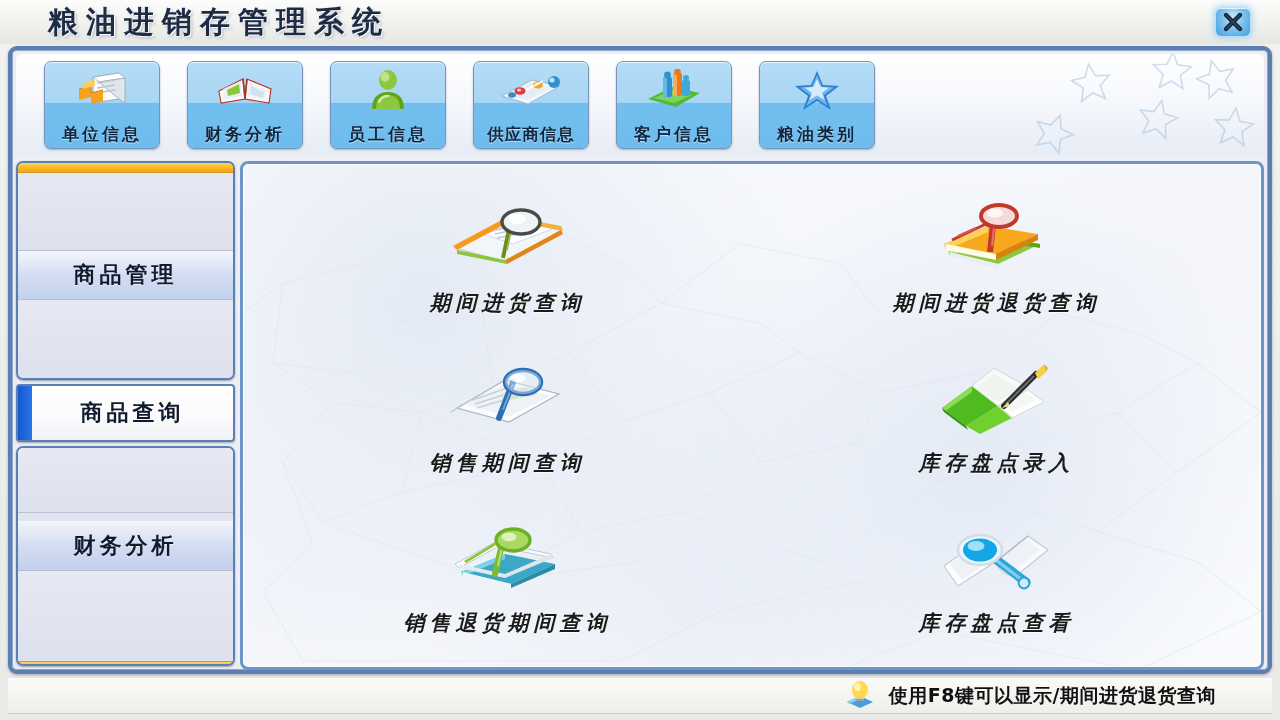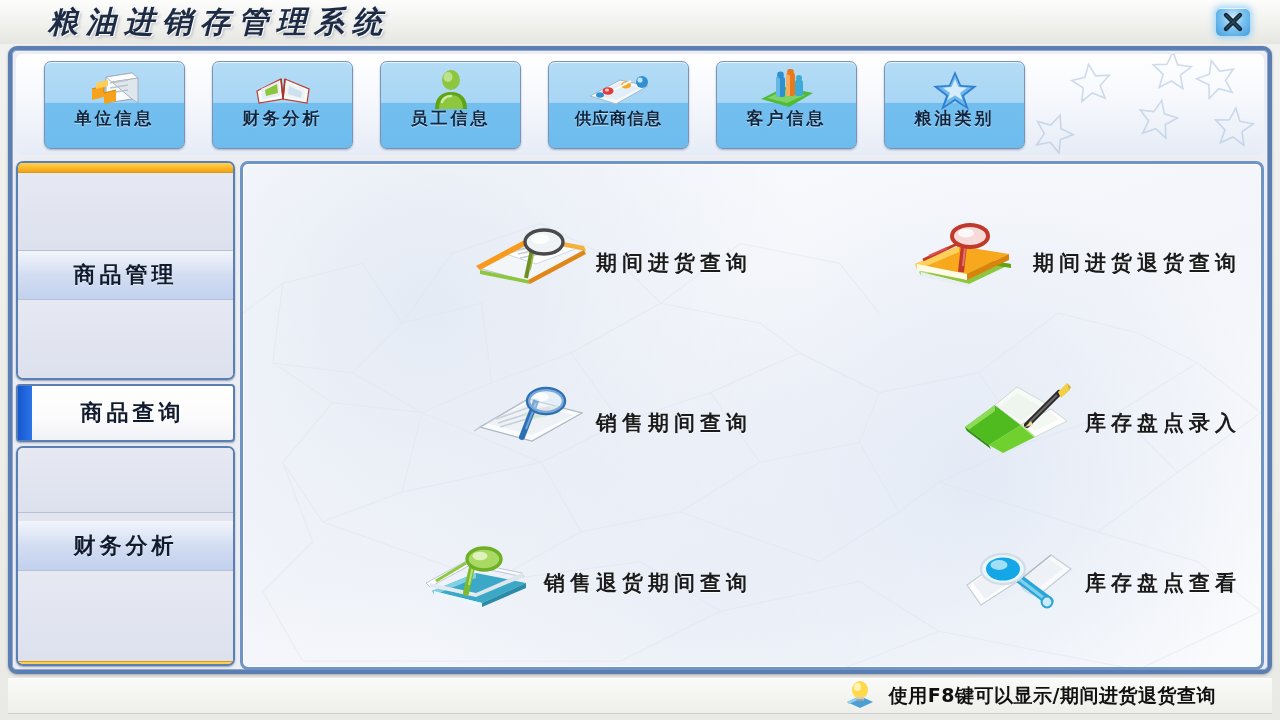--- a/index.html
+++ b/index.html
@@ -14,21 +14,20 @@
   #app {
     position: relative;
     width: 1280px; height: 720px;
     background: linear-gradient(180deg,#f2f2f0 0%,#e9e9e6 100%);
   }
 
   
   #titlebar {
     position: absolute; left: 0; top: 0; width: 1280px; height: 44px;
     background: linear-gradient(180deg,#fdfdfc 0%,#f1f1ee 55%,#e6e6e2 100%);
-    font-style: italic;
   }
   #title-text {
     position: absolute; left: 48px; top: 2px;
     font-size: 30px; font-weight: bold;
     letter-spacing: 8px;
     color: #1d2b45;
     text-shadow: 1px 1px 0 #ffffff, 2px 2px 3px rgba(120,130,150,.45);
     white-space: nowrap;
   }
   #close-btn {
@@ -60,29 +59,29 @@
     overflow: hidden;
   }
   #toolbar .stars { position:absolute; inset:0; opacity:.55; }
   #toolbar-inner {
     position: relative; height: 100%;
     display: flex; align-items: center; gap: 27px;
     padding-left: 28px;
   }
   .tbtn {
     position: relative;
-    width: 141px; height: 88px;
+    width: 116px; height: 88px;
     border: 1px solid #7a93b8;
     border-radius: 7px;
     background: linear-gradient(180deg,#b4dcf6 0%,#a8d6f4 47%,#72bfef 48%,#6ebcee 100%);
     box-shadow: inset 0 1px 0 rgba(255,255,255,.7), 0 1px 2px rgba(80,100,130,.45);
     cursor: pointer;
     display: flex; flex-direction: column;
     align-items: center; justify-content: flex-end;
-    padding-bottom: 18px;
+    padding-bottom: 2px;
   }
   .tbtn .ico { position:absolute; left:0; right:0; top:6px; height:44px;
                display:flex; align-items:center; justify-content:center; }
   .tbtn .lbl {
     font-size: 17px; font-weight: bold; letter-spacing: 3px;
     color: #10253f; white-space: nowrap;
     text-shadow: 0 1px 0 rgba(255,255,255,.55);
   }
   .tbtn.wide .lbl { letter-spacing: 1px; font-size: 16.5px; }
 
@@ -154,23 +153,24 @@
 
   #grid {
     position: relative;
     height: 100%;
     display: grid;
     grid-template-columns: 1fr 1fr;
     grid-template-rows: 1fr 1fr 1fr;
     padding: 14px 20px 10px 20px;
   }
   .cell {
-    display: flex; flex-direction: row;
-    align-items: center; justify-content: flex-end;
+    display: flex; flex-direction: column;
+    align-items: center; justify-content: center;
     cursor: pointer;
+    font-style: italic;
   }
   .cell .gico { height: 80px; display:flex; align-items:flex-end; justify-content:center; }
   .cell .glabel {
     margin-top: 11px;
     font-size: 21px; font-weight: bold; letter-spacing: 5px;
     color: #1b1b1b; white-space: nowrap;
     text-shadow: 0 1px 0 rgba(255,255,255,.75);
   }
 
   

